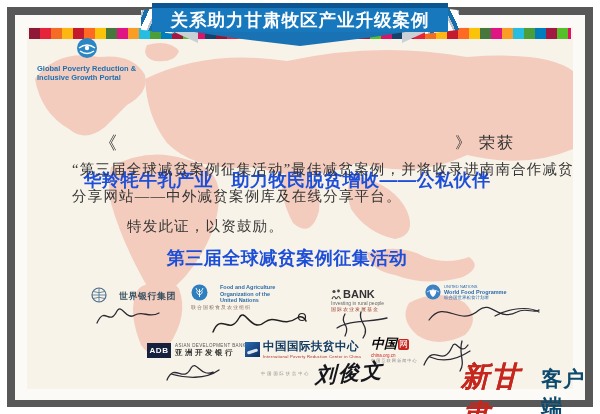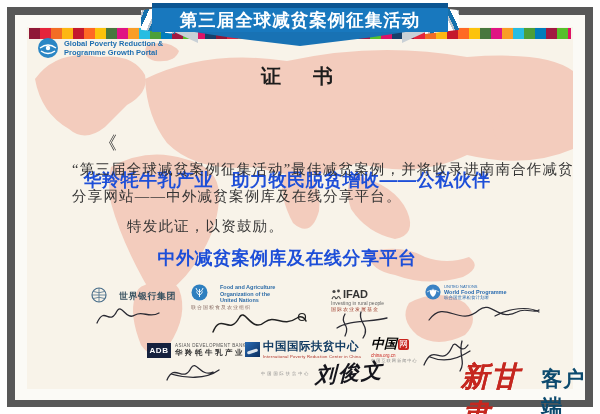--- a/index.html
+++ b/index.html
@@ -16,21 +16,21 @@
   .ribbon-wing{position:absolute;top:6px;width:34px;height:28px;background:repeating-linear-gradient(115deg,#ffffff 0 3px,#b9c3cc 3px 5px,#1470ad 5px 9px,#ffffff 9px 12px);}
   .wing-left{left:141px;clip-path:polygon(0 15%,100% 0,100% 100%,0 85%);}
   .wing-right{right:141px;clip-path:polygon(0 0,100% 15%,100% 85%,0 100%);background:repeating-linear-gradient(65deg,#ffffff 0 3px,#b9c3cc 3px 5px,#1470ad 5px 9px,#ffffff 9px 12px);}
   .ribbon-flap{position:absolute;top:31px;width:26px;height:12px;background:#c9d0d6;}
   .flap-left{left:172px;clip-path:polygon(0 0,100% 0,100% 100%);}
   .flap-right{right:172px;clip-path:polygon(0 0,100% 0,0 100%);}
   .ribbon-main{position:absolute;left:152px;top:3px;width:296px;height:29px;background:linear-gradient(to bottom,#0b5592 0,#0b5592 5px,#1878be 5px,#1878be 100%);display:flex;align-items:flex-end;justify-content:center;}
   .ribbon-main span{color:#ffffff;font-weight:bold;font-size:17.5px;letter-spacing:1px;line-height:23px;white-space:pre;}
   .ribbon-tail{position:absolute;left:188px;top:31px;width:224px;height:15px;background:#1872b4;clip-path:polygon(0 0,100% 0,82% 42%,50% 100%,18% 42%);}
   
-  .portal{position:absolute;left:10px;top:10px;display:flex;align-items:center;gap:5px;}
+  .portal{position:absolute;left:10px;top:10px;display:flex;align-items:center;gap:5px;flex-direction:column;}
   .portal-text{font-size:7.5px;line-height:9px;color:#1f6fb0;font-weight:bold;}
   
   .cert-title{position:absolute;left:0;right:0;top:36px;text-align:center;font-size:20px;font-weight:bold;color:#1c1c1c;letter-spacing:6px;white-space:pre;}
   
   .quote-open{position:absolute;left:72px;top:104px;font-size:18px;color:#333;font-family:"Liberation Serif",serif;}
   .quote-close{position:absolute;left:428px;top:106px;font-size:16px;color:#333;font-family:"Liberation Serif",serif;letter-spacing:2px;white-space:pre;}
   .case-title{position:absolute;left:50px;width:420px;top:88px;text-align:center;font-weight:bold;font-size:18px;color:#1d4ed8;line-height:26px;letter-spacing:.5px;white-space:pre;}
   
   .body-line{position:absolute;margin:0;font-family:"Liberation Serif",serif;font-size:14.5px;color:#343434;letter-spacing:1.2px;white-space:pre;}
   .bl1{left:45px;top:133px;}
@@ -147,31 +147,31 @@
 
     <div class="portal">
       <svg width="22" height="22" viewBox="0 0 22 22">
         <circle cx="11" cy="11" r="10" fill="#2b86c4"></circle>
         <path d="M3,11 Q11,5 19,11" stroke="#fff" stroke-width="1.4" fill="none"></path>
         <path d="M4,14 Q11,19 18,14" stroke="#fff" stroke-width="1.4" fill="none"></path>
         <circle cx="11" cy="11" r="2.2" fill="#fff"></circle>
       </svg>
       <div class="portal-text">
         <div>Global Poverty Reduction &amp;</div>
-        <div>Programme Growth Portal</div>
-      </div>
-    </div>
-
-    <div class="cert-title">证　书</div>
+        <div>Inclusive Growth Portal</div>
+      </div>
+    </div>
+
 
     <div class="quote-open">《</div>
     <div class="case-title">
       <div>华羚牦牛乳产业　助力牧民脱贫增收——公私伙伴</div>
-      <div>中外减贫案例库及在线分享平台</div>
-    </div>
+      <div>第三届全球减贫案例征集活动</div>
+    </div>
+    <div class="quote-close">》 荣获</div>
 
     <p class="body-line bl1">“第三届全球减贫案例征集活动”最佳减贫案例，并将收录进南南合作减贫知识</p>
     <p class="body-line bl2">分享网站——中外减贫案例库及在线分享平台。</p>
     <p class="body-line bl3">特发此证，以资鼓励。</p>
 
     <div class="sig-block" style="left:64px;top:260px;">
       <div class="logo-row">
         <svg width="16" height="16" viewBox="0 0 16 16">
           <circle cx="8" cy="8" r="7" fill="none" stroke="#4a6e8a" stroke-width="1.2"></circle>
           <path d="M1,8 H15 M8,1 V15 M2.5,4.5 Q8,7 13.5,4.5 M2.5,11.5 Q8,9 13.5,11.5" stroke="#4a6e8a" stroke-width="0.8" fill="none"></path>
@@ -202,21 +202,21 @@
       </svg>
     </div>
 
     <div class="sig-block" style="left:304px;top:262px;">
       <div class="logo-row" style="gap:2px;">
         <svg width="10" height="11" viewBox="0 0 10 11">
           <circle cx="3" cy="2.5" r="1.6" fill="#444"></circle>
             <circle cx="7.5" cy="2" r="1.4" fill="#444"></circle>
           <path d="M1,10 Q3,5 5,10 M5.5,10 Q7.5,5 9.5,10" stroke="#444" stroke-width="1.2" fill="none"></path>
         </svg>
-        <span class="ifad-name">IFAD</span>
+        <span class="ifad-name">BANK</span>
       </div>
       <div class="ifad-tag">Investing in rural people</div>
       <div class="ifad-zh">国际农业发展基金</div>
       <svg class="sig-svg" width="62" height="30" viewBox="0 0 62 30" style="margin-top:-2px;">
         <path d="M14,4 C8,14 20,14 14,26 M30,2 C26,12 40,16 32,28 M6,18 C18,10 40,12 56,8" stroke="#2a2a33" stroke-width="1.3" fill="none" stroke-linecap="round"></path>
       </svg>
     </div>
 
     <div class="sig-block" style="left:398px;top:257px;">
       <div class="logo-row" style="gap:3px;">
@@ -234,21 +234,21 @@
       <svg class="sig-svg" width="118" height="26" viewBox="0 0 118 26" style="margin-top:2px;">
         <path d="M4,18 C20,-4 34,26 54,8 C66,-2 74,20 92,10 C100,5 110,12 114,8 M70,14 C84,6 104,4 114,10" stroke="#2a2a33" stroke-width="1.2" fill="none" stroke-linecap="round"></path>
       </svg>
     </div>
 
     <div class="sig-block" style="left:120px;top:316px;">
       <div class="logo-row" style="gap:4px;align-items:center;">
         <div class="adb-box">ADB</div>
         <div>
           <div class="adb-en">ASIAN DEVELOPMENT BANK</div>
-          <div class="adb-zh">华羚牦牛乳产业</div>
+          <div class="adb-zh">亚洲开发银行</div>
         </div>
       </div>
       <svg class="sig-svg" width="64" height="28" viewBox="0 0 64 28" style="margin-left:14px;">
         <path d="M6,22 C14,4 22,26 30,10 C35,1 40,20 52,14 M10,16 C24,20 44,22 58,12" stroke="#2a2a33" stroke-width="1.3" fill="none" stroke-linecap="round"></path>
       </svg>
     </div>
 
     <div class="sig-block" style="left:218px;top:312px;">
       <div class="logo-row" style="gap:3px;align-items:center;">
         <div class="iprcc-icon"></div>
@@ -280,21 +280,21 @@
     </div>
   </div>
 
   <div>
     <div class="ribbon-wing wing-left"></div>
     <div class="ribbon-wing wing-right"></div>
     <div class="ribbon-flap flap-left"></div>
     <div class="ribbon-flap flap-right"></div>
     <div class="ribbon-tail"></div>
     <div class="ribbon-main">
-      <span>第三届全球减贫案例征集活动</span>
+      <span>关系助力甘肃牧区产业升级案例</span>
     </div>
   </div>
 
   <div class="watermark">
     <span class="wm-red">新甘肃</span>
     <span class="wm-gray">客户端</span>
   </div>
 </div>
 
 </body></html>

